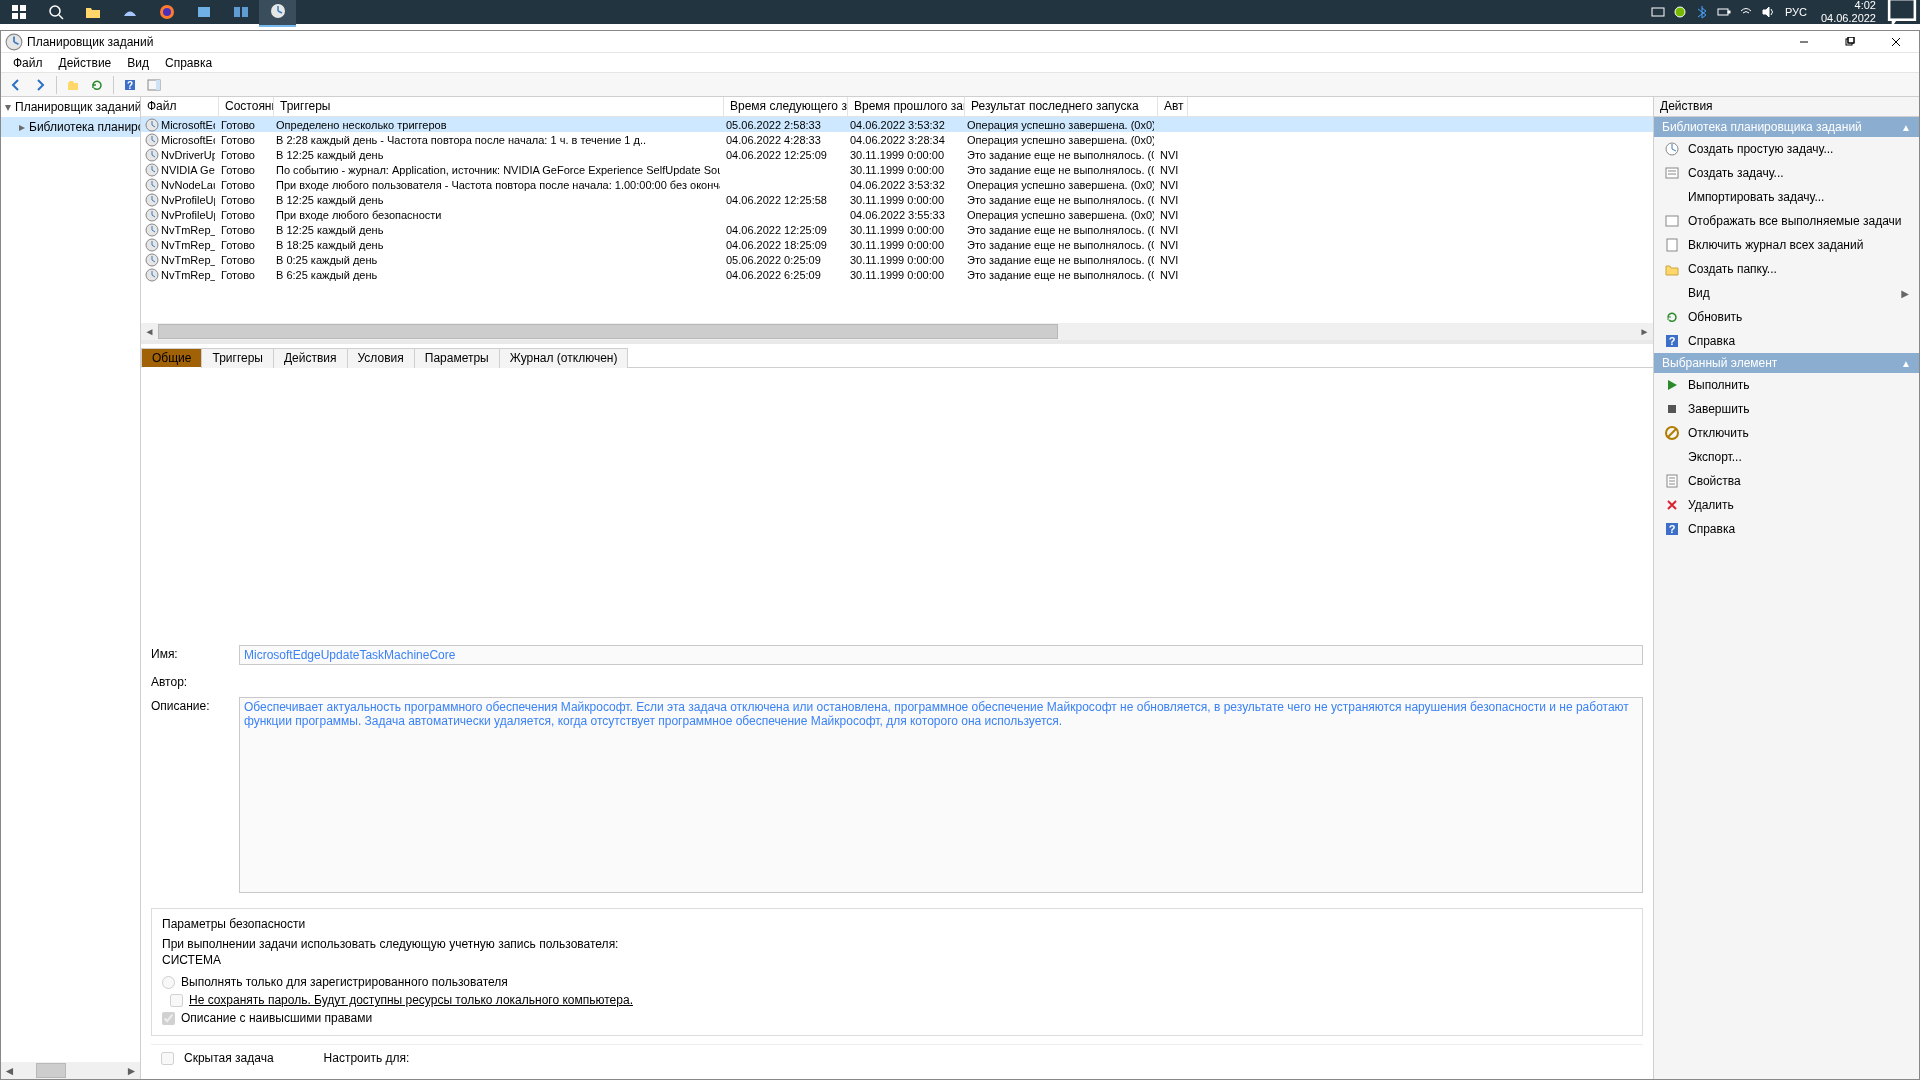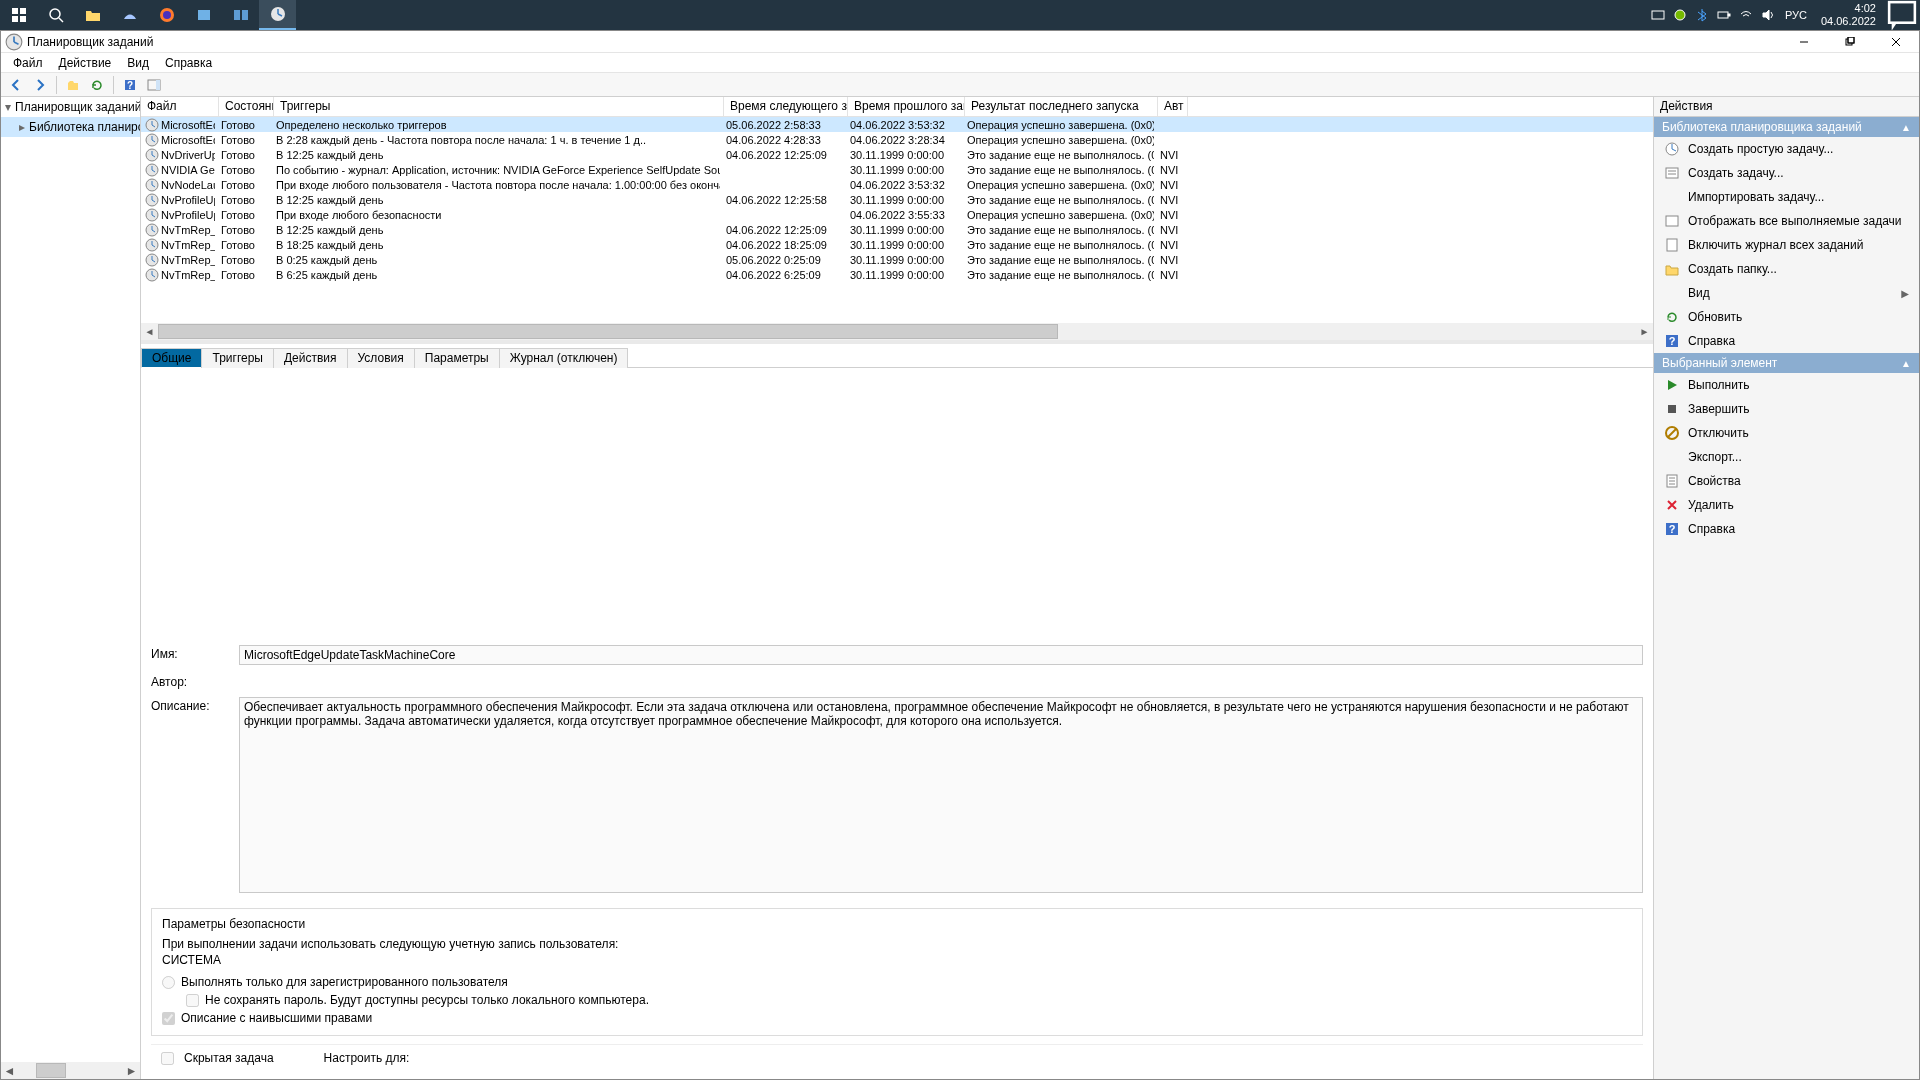--- a/index.html
+++ b/index.html
@@ -1,19 +1,19 @@
 <!DOCTYPE html>
 <html><head>
 <meta charset="utf-8">
 <style>
 * { box-sizing: border-box; margin: 0; padding: 0; font-family: 'Segoe UI', Tahoma, sans-serif; }
 html, body { width: 1920px; height: 1080px; overflow: hidden; background: #fff; font-size: 12px; color: #000; }
 
 
-.taskbar { position: absolute; left:0; right:0; top:0; height:30px; background:#233441; display:flex; align-items:center; color:#fff; }
+.taskbar { position: absolute; left:0; right:0; top:0; height:24px; background:#233441; display:flex; align-items:center; color:#fff; }
 .taskbar .left { display:flex; align-items:center; }
 .taskbar .tbtn { width:37px; height:30px; display:flex; align-items:center; justify-content:center; }
 .taskbar .tbtn svg { width:16px; height:16px; fill:#fff; }
 .taskbar .tbtn.active { background:#3a4d5c; border-bottom:2px solid #76b9ed; }
 .taskbar .right { margin-left:auto; display:flex; align-items:center; height:100%; }
 .tray-icon { width:22px; height:30px; display:flex; align-items:center; justify-content:center; }
 .tray-icon svg { width:14px; height:14px; fill:#fff; stroke:#fff; }
 .lang { font-size:11px; padding:0 6px; }
 .clock { text-align:right; font-size:11px; padding:0 8px; line-height:13px; }
 .notif { width:36px; height:30px; display:flex; align-items:center; justify-content:center; }
@@ -78,33 +78,33 @@
 
 .hscroll { height:17px; background:#f0f0f0; display:flex; align-items:center; }
 .hscroll .arrow { width:17px; height:17px; display:flex; align-items:center; justify-content:center; color:#606060; font-size:10px; }
 .hscroll .track { flex:1; }
 .hscroll .thumb { width:900px; height:15px; background:#cdcdcd; border:1px solid #b8b8b8; }
 
 
 .details { flex:1; display:flex; flex-direction:column; min-height:0; }
 .tabs { display:flex; border-bottom:1px solid #cfcfcf; padding-top:3px; background:#fff; }
 .tab { padding:2px 10px; border:1px solid #cfcfcf; border-bottom:none; margin-right:-1px; background:#f4f4f4; font-size:12px; position:relative; top:1px; }
-.tab.active { background:#0369a1; border-bottom:1px solid #fff; }
+.tab.active { background:#a16207; border-bottom:1px solid #fff; }
 .tab-body { flex:1; padding:8px 10px; overflow:auto; display:flex; flex-direction:column; gap:8px;justify-content:flex-end; }
 .frow { display:flex; align-items:flex-start; }
 .frow .flabel { width:88px; font-size:12px; padding-top:2px; }
 .frow .fval { flex:1; }
-.txt { width:100%; border:1px solid #c9c9c9; background:#fafafa; padding:2px 4px; font-size:12px; color:#000000; }
+.txt { width:100%; border:1px solid #c9c9c9; background:#fafafa; padding:2px 4px; font-size:12px; color:#3b82f6; }
 .txt.ro { background:#fafafa; }
 textarea.txt { resize:none; font-family:inherit; height:196px; }
 
 .secgroup { border:0.5px solid #dcdcdc; padding:8px 10px; margin-top:4px; }
 .secgroup .legend { font-size:12px; margin-bottom:6px; }
 .radio-row, .check-row { display:flex; align-items:center; gap:6px; padding:2px 0; font-size:12px; }
-.check-row.indent { margin-left:24px; }
+.check-row.indent { margin-left:8px;text-decoration:underline; }
 input[type=radio], input[type=checkbox] { width:13px; height:13px; }
 
 .bottomrow { display:flex; align-items:center; gap:10px; padding:6px 10px; border-top:1px solid #eee; }
 .bottomrow .dd { flex:1; border:1px solid #c9c9c9; background:#f4f4f4; color:#888; padding:2px 6px; font-size:12px; }
 
 svg { display:block; }
 </style>
 </head>
 <body>
 

